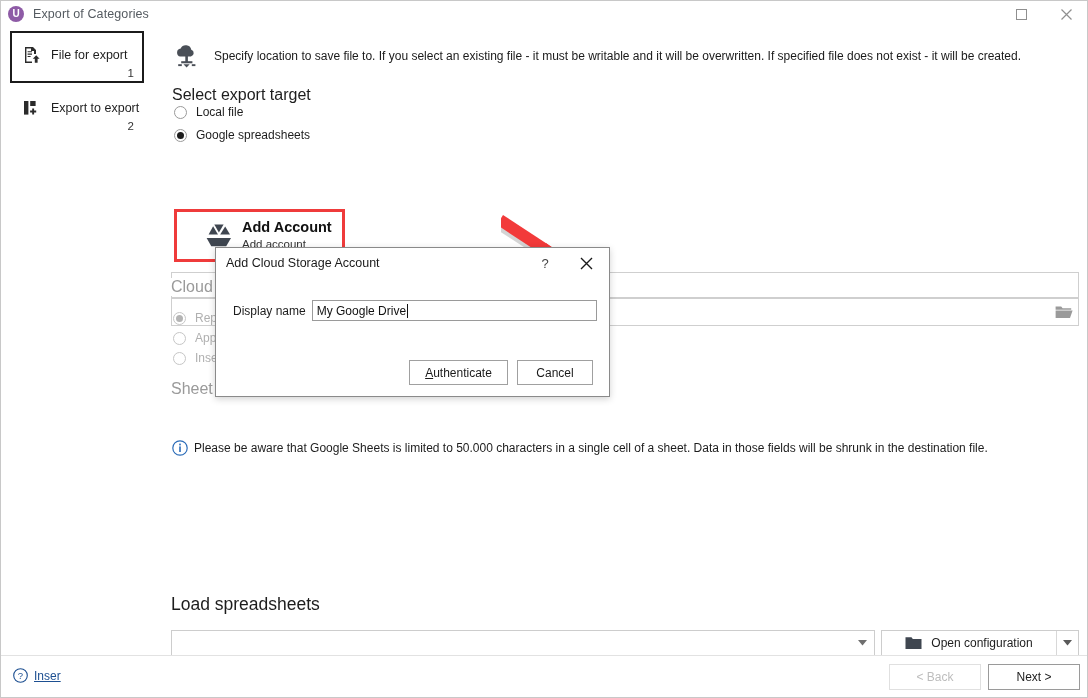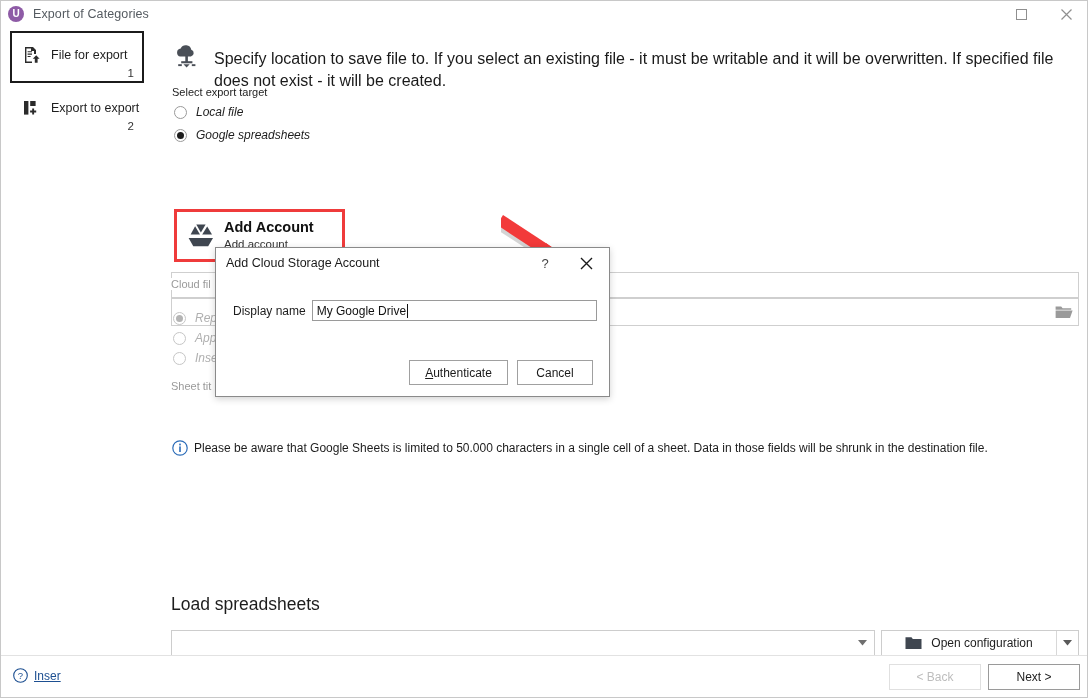--- a/index.html
+++ b/index.html
@@ -83,58 +83,58 @@
   
   .main { position: absolute; left: 160px; top: 26px; width: 928px; height: 630px; }
 
   .hdr {
     position: absolute; left: 11px; top: 13px;
     display: flex; align-items: flex-start; gap: 12px;
     width: 900px;
   }
   .hdr-icon { width: 30px; height: 30px; flex: 0 0 30px; margin-top: 2px; }
   .hdr-text {
-    font-size: 16px; color: #1a1a1a; line-height: 1.35;
+    font-size: 12px; color: #1a1a1a; line-height: 1.35;
     padding-top: 8px;
   }
 
   .sec-label {
-    position: absolute; font-size: 11px; color: #1d1d1d;
+    position: absolute; font-size: 16px; color: #1d1d1d;
   }
   .radio-row {
     position: absolute; display: flex; align-items: center; gap: 9px;
   }
   .radio {
     width: 13px; height: 13px; border-radius: 50%;
     border: 1px solid #9a9a9a; background: #fff;
     display: flex; align-items: center; justify-content: center;
     flex: 0 0 13px;
   }
   .radio.checked::after {
     content: ""; width: 7px; height: 7px; border-radius: 50%;
     background: #1d1d1d;
   }
   .radio.dim { border-color: #c6c6c6; }
   .radio.dim.checked::after { background: #b4b4b4; }
-  .radio-label { font-size: 12px; color: #1d1d1d; white-space: nowrap; font-style: italic; }
+  .radio-label { font-size: 12px; color: #1d1d1d; white-space: nowrap; }
   .radio-label.dim { color: #b0b0b0; }
 
   
   .acct-highlight {
     position: absolute; left: 13px; top: 182px;
     width: 171px; height: 53px;
     border: 3px solid #ef3b3b;
     background: #ffffff;
   }
   .acct-tile {
     position: absolute; left: 0; top: 0;
     width: 165px; height: 47px;
     background: #ffffff;
     display: flex; align-items: center; gap: 8px;
-    padding-left: 9px;
+    padding-left: 27px;
   }
   .gd-icon { width: 30px; height: 26px; flex: 0 0 30px; }
   .acct-title { font-size: 14.5px; font-weight: bold; color: #111; line-height: 1.15; }
   .acct-sub { font-size: 11.5px; color: #333; line-height: 1.3; margin-top: 1px; }
 
   
   .arrow { position: absolute; left: 340px; top: 183px; width: 100px; height: 68px; }
 
   
   .bg-field {

